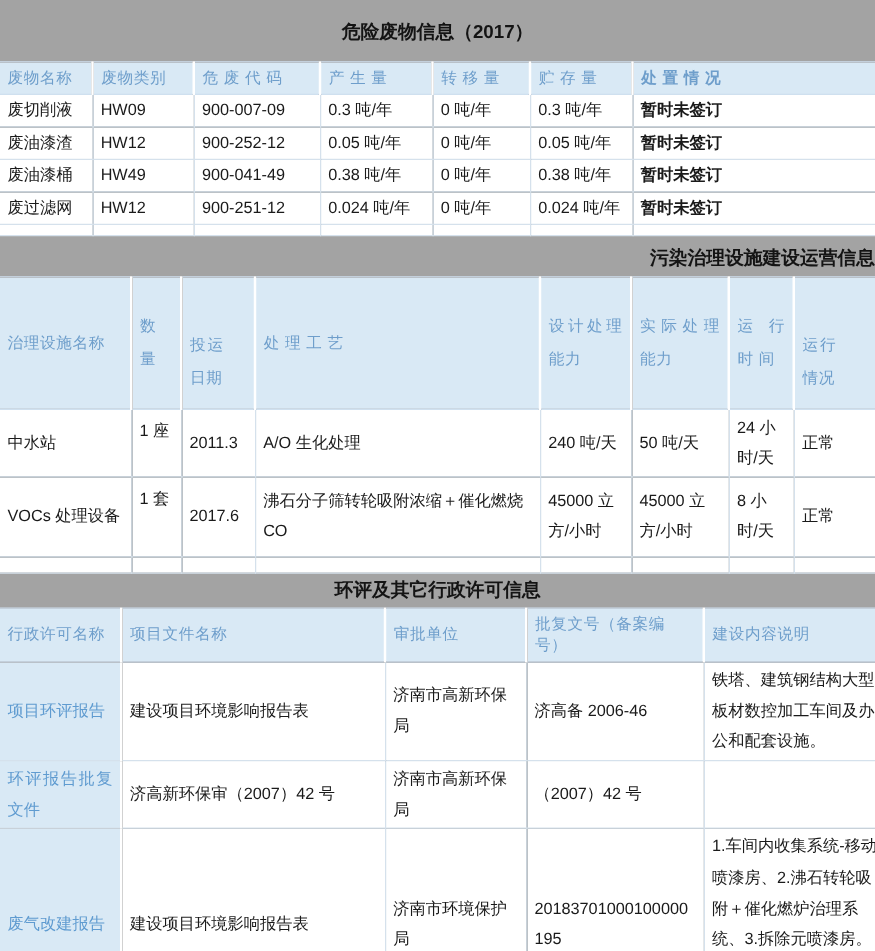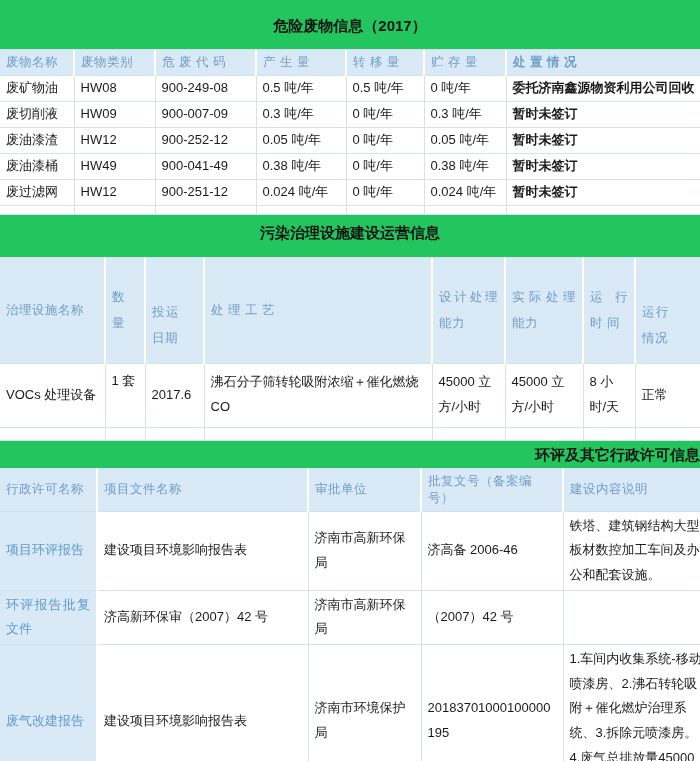--- a/index.html
+++ b/index.html
@@ -1,21 +1,21 @@
 <!DOCTYPE html>
 <html><head>
 <meta charset="utf-8">
 <style>
   html,body{margin:0;padding:0;background:#ffffff;}
   body{font-family:"Liberation Sans",sans-serif;color:#1a1a1a;}
-  .page{position:relative;width:700px;height:761px;overflow:hidden;background:#22c55e;}
+  .page{position:relative;width:700px;height:761px;overflow:hidden;background:#a3a3a3;}
   .tbl-title{font-size:15px;font-weight:700;color:#141414;text-align:center;line-height:18px;}
   #title-1{margin:17px 0 14px 0;}
-  #title-2{margin:9px 0 15px 0;}
-  #title-3{margin:5px 0 4px 0;text-align:right;}
+  #title-2{margin:9px 0 5px 0;text-align:right;}
+  #title-3{margin:5px 0 4px 0;}
   table{border-collapse:collapse;table-layout:fixed;}
   .t1,.t2{width:700px;}
   .t3{width:710px;}
   th{background:#d9e9f5;color:#6e9ecb;font-weight:400;font-size:12.5px;letter-spacing:.5px;
      text-align:left;vertical-align:middle;padding:4px 6px;
      border-top:1px solid #cfe0ef;border-bottom:1px solid #cfe0ef;border-right:2px solid #ffffff;
      overflow:hidden;}
   th:last-child{border-right:none;}
   td{background:#ffffff;font-size:13px;color:#1a1a1a;vertical-align:middle;padding:2px 6px;
      border:1px solid #d5e1ec;overflow:hidden;}
@@ -69,29 +69,20 @@
         <th>废物类别</th>
         <th>危 废 代 码</th>
         <th>产 生 量</th>
         <th>转 移 量</th>
         <th>贮 存 量</th>
         <th>处 置 情 况</th>
       </tr>
     </thead>
     <tbody>
       <tr>
-        <td>废矿物油</td>
-        <td>HW08</td>
-        <td>900-249-08</td>
-        <td>0.5 吨/年</td>
-        <td>0.5 吨/年</td>
-        <td>0 吨/年</td>
-        <td>委托济南鑫源物资利用公司回收</td>
-      </tr>
-      <tr>
         <td>废切削液</td>
         <td>HW09</td>
         <td>900-007-09</td>
         <td>0.3 吨/年</td>
         <td>0 吨/年</td>
         <td>0.3 吨/年</td>
         <td>暂时未签订</td>
       </tr>
       <tr>
         <td>废油漆渣</td>
@@ -150,20 +141,30 @@
         <th>数 量</th>
         <th><span class="wrap2">投运日期</span></th>
         <th>处 理 工 艺</th>
         <th>设计处理能力</th>
         <th>实际处理能力</th>
         <th>运 行 时 间</th>
         <th><span class="wrap2">运行情况</span></th>
       </tr>
     </thead>
     <tbody>
+      <tr class="r0">
+        <td>中水站</td>
+        <td>1 座</td>
+        <td>2011.3</td>
+        <td>A/O 生化处理</td>
+        <td>240 吨/天</td>
+        <td>50 吨/天</td>
+        <td>24 小时/天</td>
+        <td>正常</td>
+      </tr>
       <tr class="r1">
         <td>VOCs 处理设备</td>
         <td>1 套</td>
         <td>2017.6</td>
         <td>沸石分子筛转轮吸附浓缩＋催化燃烧 CO</td>
         <td>45000 立方/小时</td>
         <td>45000 立方/小时</td>
         <td>8 小时/天</td>
         <td>正常</td>
       </tr>

